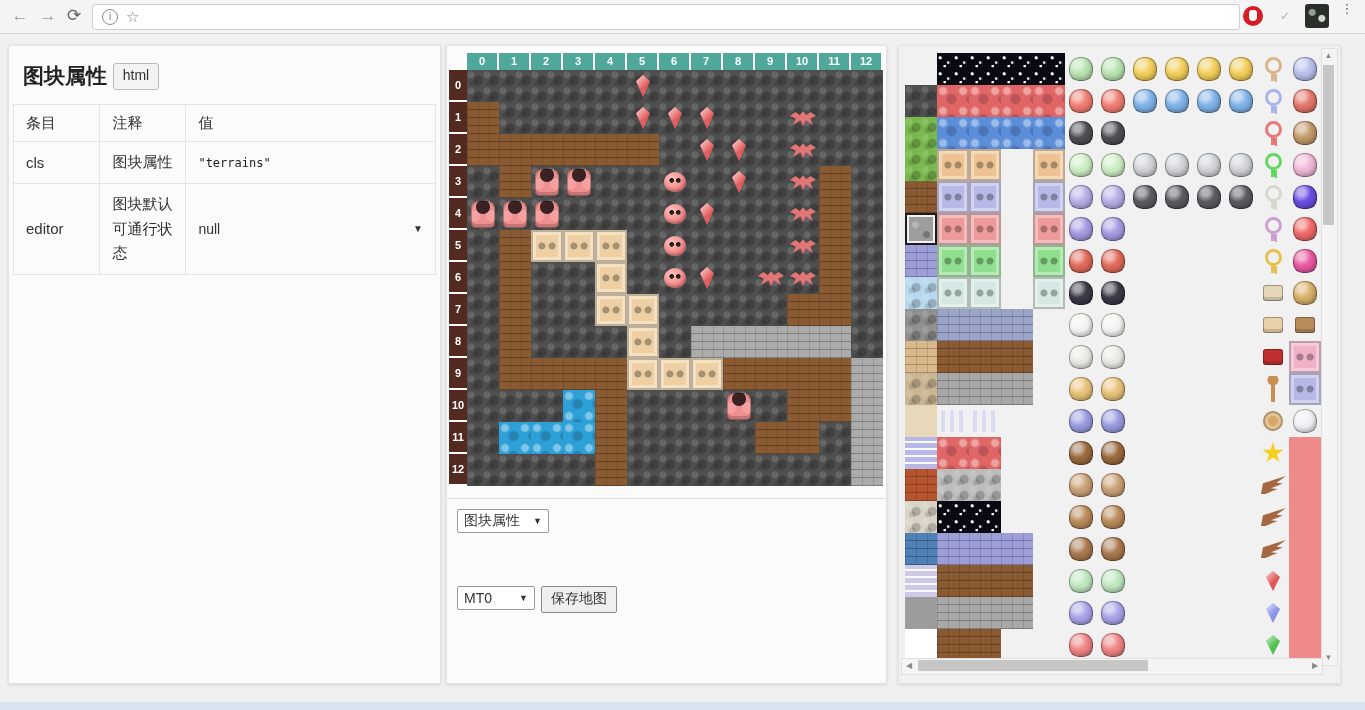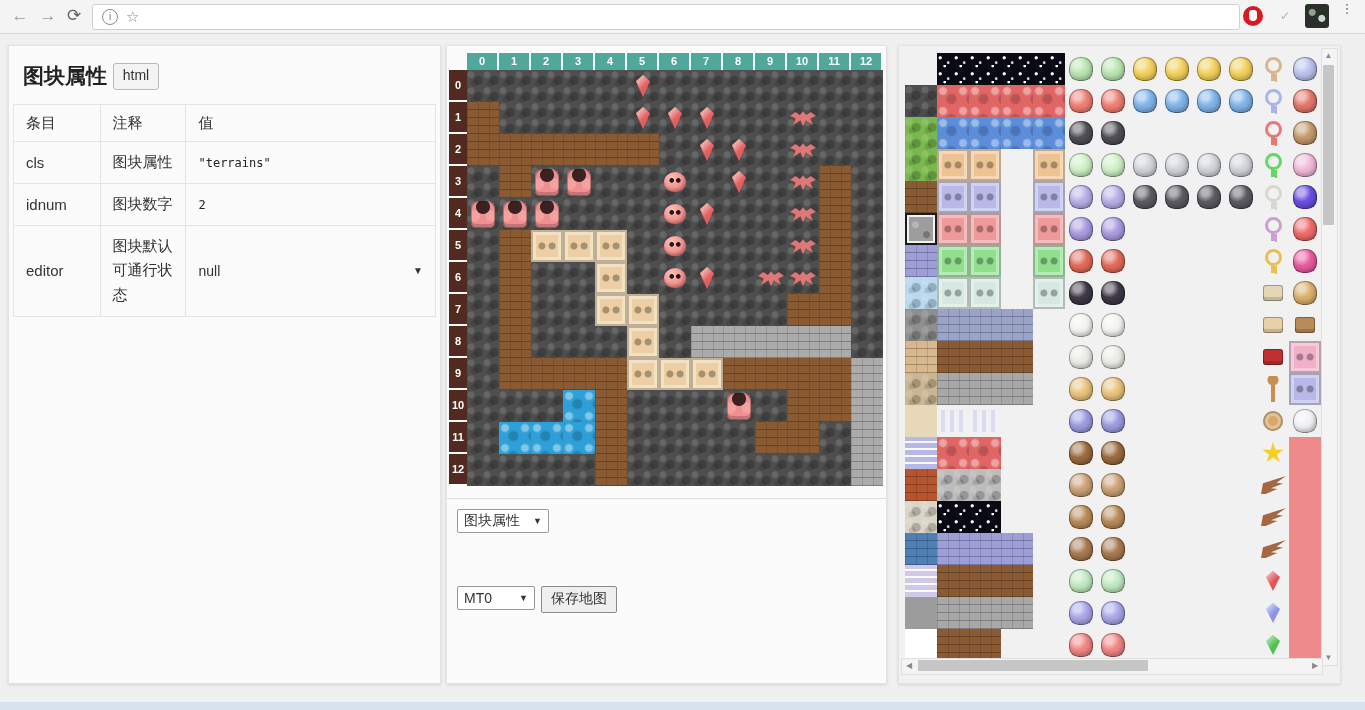--- a/index.html
+++ b/index.html
@@ -155,27 +155,20 @@
             <th>注释</th>
             <th>值</th>
           </tr>
         </thead>
       <tbody id="props-body">
           <tr>
             <td class="col-key">cls</td>
             <td class="col-comment">图块属性</td>
             <td class="col-value">
               <div class="val-mono">"terrains"</div>
-            </td>
-          </tr>
-          <tr>
-            <td class="col-key">idnum</td>
-            <td class="col-comment">图块数字</td>
-            <td class="col-value">
-              <div class="val-mono">2</div>
             </td>
           </tr>
           <tr>
             <td class="col-key">editor</td>
             <td class="col-comment">图块默认可通行状态</td>
             <td class="col-value">
               <div class="fake-select">
                 <span style="font-size: 14px;">null</span>
                 <span class="arrow">▼</span>
               </div>

